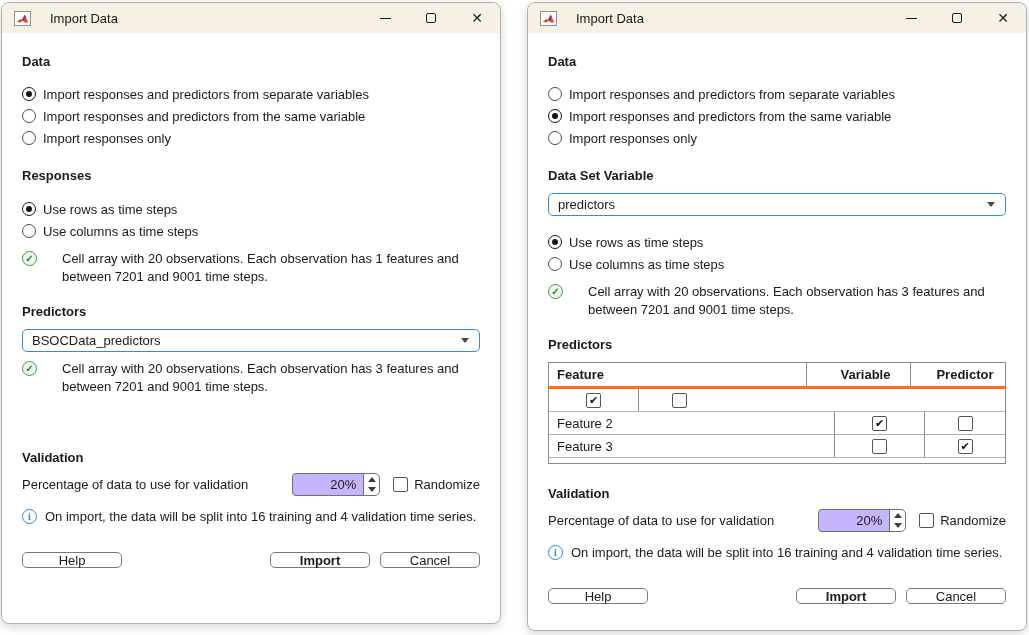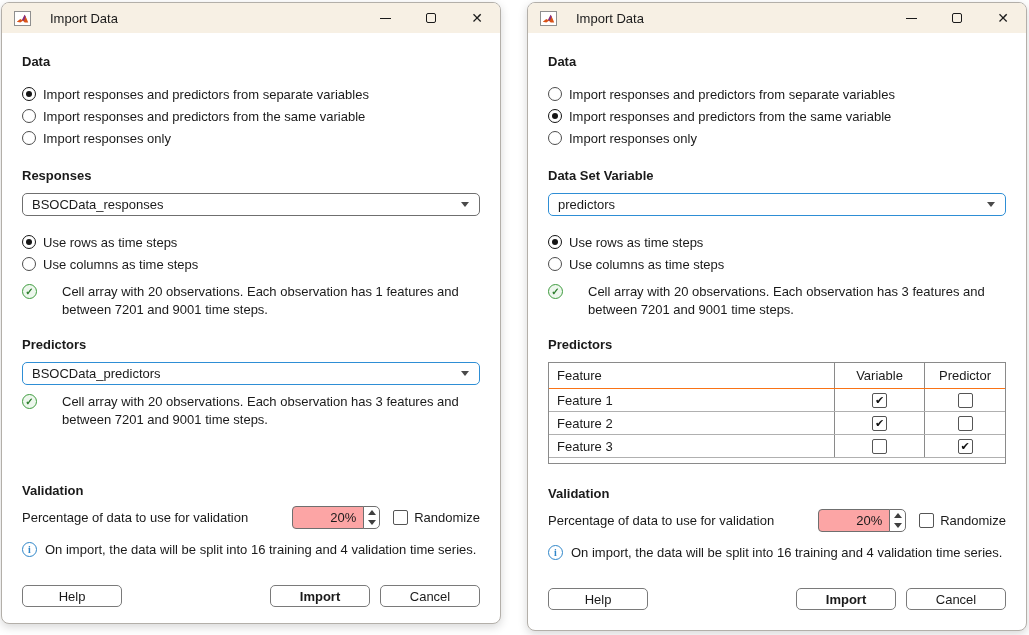--- a/index.html
+++ b/index.html
@@ -40,44 +40,44 @@
 
   .time-group { margin-top:15px; }
 
   .status { display:flex; gap:25px; margin-top:8px; line-height:18px; }
   .ok-icon { width:15px; height:15px; border-radius:50%; border:1px solid #3f9c3f; background:#edf7ed; color:#2c7d2c; flex:none; margin-top:1px; display:flex; align-items:center; justify-content:center; }
   .ok-icon::before { content:"\2713"; font-size:10px; font-weight:bold; }
   .status-text { max-width:432px; }
 
   .ptable { margin-top:10px; border:1px solid #8a8a8a; padding-bottom:5px; background:#fff; }
   .trow { display:flex; border-bottom:1px solid #b0b0b0; height:23px; }
-  .trow.thead { height:26px; border-bottom:1px solid #f97316; font-weight:normal; }
+  .trow.thead { height:26px; border-bottom:3px solid #f97316; font-weight:bold;gap:14px; }
   .tcell { display:flex; align-items:center; padding:0 8px; border-right:1px solid #8a8a8a; }
   .tcell.c-feature { flex:1; }
   .tcell.c-pred { width:90px; justify-content:center; }
   .tcell.c-resp { width:80px; justify-content:center; border-right:none; }
 
   .cb { width:15px; height:15px; border:1px solid #555; border-radius:2px; background:#fff; position:relative; flex:none; }
   .cb.checked::before { content:"\2714"; position:absolute; inset:0; display:flex; align-items:center; justify-content:center; font-size:11px; color:#111; }
 
   .val-row { display:flex; align-items:center; margin-top:8px; height:23px; }
   .val-label { flex:1; }
-  .spin-field { width:72px; height:23px; border:1px solid #6f6f6f; border-radius:4px 0 0 4px; text-align:right; padding:0 7px; font:inherit; font-size:13px; color:#1a1a1a; background:#fca5a5; outline:none; }
+  .spin-field { width:72px; height:23px; border:1px solid #6f6f6f; border-radius:4px 0 0 4px; text-align:right; padding:0 7px; font:inherit; font-size:13px; color:#1a1a1a; background:#c4b5fd; outline:none; }
   .spin-btns { width:17px; height:23px; border:1px solid #6f6f6f; margin-left:-1px; border-radius:0 5px 5px 0; display:flex; flex-direction:column; background:#fff; }
   .spin-half { flex:1; display:flex; align-items:center; justify-content:center; }
   .tri-up { width:0; height:0; border-left:4px solid transparent; border-right:4px solid transparent; border-bottom:5px solid #3f3f3f; }
   .tri-dn { width:0; height:0; border-left:4px solid transparent; border-right:4px solid transparent; border-top:5px solid #3f3f3f; }
   .cb-row { display:flex; align-items:center; gap:6px; margin-left:13px; }
 
   .info-row { display:flex; gap:8px; margin-top:12px; align-items:flex-start; line-height:18px; }
   .info-icon { width:15px; height:15px; border-radius:50%; border:1px solid #2f86c9; color:#2f86c9; background:#fff; flex:none; margin-top:1px; display:flex; align-items:center; justify-content:center; }
   .info-icon::before { content:"i"; font-size:10px; font-weight:bold; font-family:"Liberation Serif", serif; }
 
   .btn-row { display:flex; margin-top:26px; }
-  .btn { width:100px; height:22px; border:1px solid #7a7a7a; border-radius:5px; background:#fff; font:inherit; font-size:13px; color:#1a1a1a; display:flex; align-items:center; justify-content:center; cursor:default; }
+  .btn { width:100px; height:16px; border:1px solid #7a7a7a; border-radius:5px; background:#fff; font:inherit; font-size:13px; color:#1a1a1a; display:flex; align-items:center; justify-content:center; cursor:default; }
   .btn-import { margin-left:auto;font-weight:bold; }
   .btn-cancel { margin-left:10px; }
 </style>
 </head>
 <body>
 
 <div class="win win-left">
   <div class="titlebar">
     <span class="app-icon">
       <svg viewBox="0 0 17 15">
@@ -110,24 +110,20 @@
         <span class="radio"></span>
         <span>Import responses and predictors from the same variable</span>
       </div>
       <div class="radio-row">
         <span class="radio"></span>
         <span>Import responses only</span>
       </div>
     </div>
 
     <div class="sec-label mt-h2">Responses</div>
-    <div class="dropdown">
-      <span>BSOCData_responses</span>
-      <span class="dd-arrow"></span>
-    </div>
     <div class="time-group">
       <div class="radio-row">
         <span class="radio checked"></span>
         <span>Use rows as time steps</span>
       </div>
       <div class="radio-row">
         <span class="radio"></span>
         <span>Use columns as time steps</span>
       </div>
     </div>
@@ -236,21 +232,20 @@
     </div>
 
     <div class="sec-label mt-h3">Predictors</div>
     <div class="ptable">
       <div class="trow thead">
         <span class="tcell c-feature">Feature</span>
         <span class="tcell c-pred">Variable</span>
         <span class="tcell c-resp">Predictor</span>
       </div>
       <div class="trow">
-        <span class="tcell c-feature">Feature 1</span>
         <span class="tcell c-pred">
             <span class="cb checked"></span>
           </span>
         <span class="tcell c-resp">
             <span class="cb"></span>
           </span>
       </div>
       <div class="trow">
         <span class="tcell c-feature">Feature 2</span>
         <span class="tcell c-pred">

